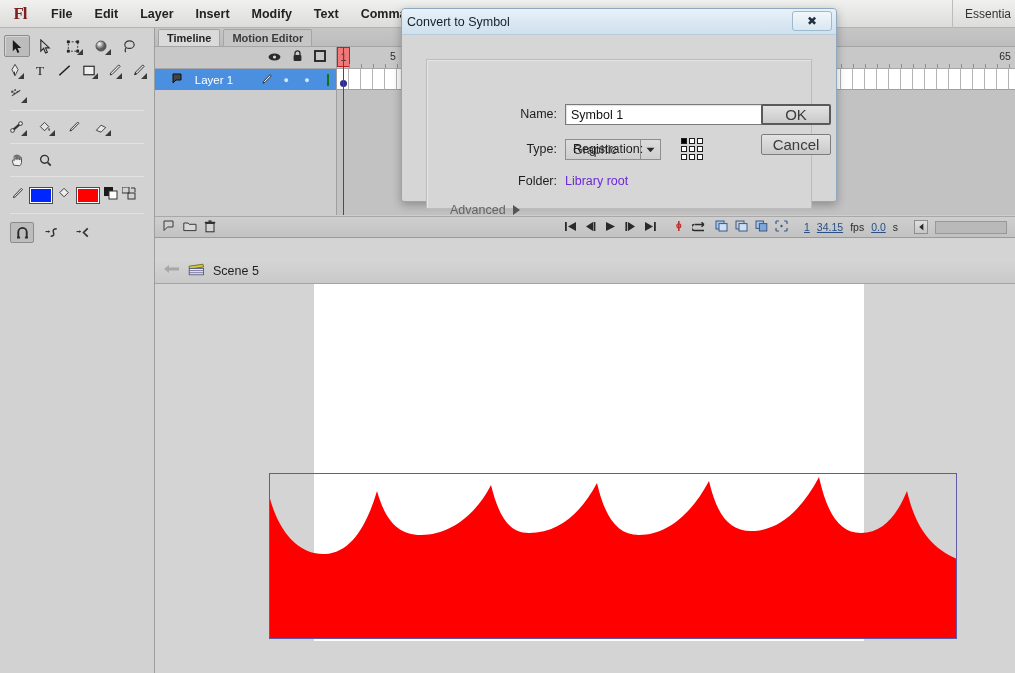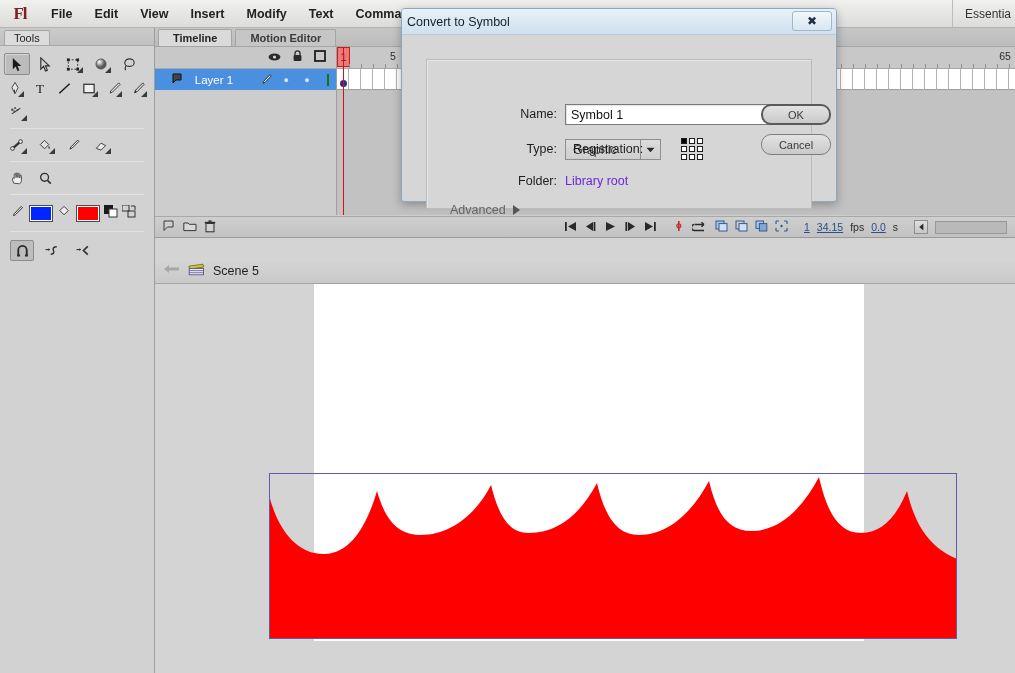--- a/index.html
+++ b/index.html
@@ -83,21 +83,21 @@
   
   .timeline-panel{
     position:absolute; left:155px; top:28px; width:860px; height:210px;
     background:#cdcdcd; border-bottom:1px solid #9a9a9a;
   }
   .tl-tabbar{
     height:19px; background:linear-gradient(#c6c6c6,#bcbcbc);
     border-bottom:1px solid #a5a5a5; display:flex; align-items:flex-end;
   }
   .tl-tab{
-    padding:2px 14px; font-size:11px; font-weight:bold; color:#242424;
+    padding:2px 8px; font-size:11px; font-weight:bold; color:#242424;
     border:1px solid #a5a5a5; border-bottom:none; background:#dadada;
     border-radius:2px 2px 0 0; margin-left:3px;
   }
   .tl-tab.inactive{ background:#c6c6c6; color:#3a3a3a; }
   .tl-body{ position:relative; height:168px; display:flex; }
   .layer-col{ width:182px; background:#cdcdcd; border-right:1px solid #9f9f9f; }
   .layer-head{
     height:22px; display:flex; align-items:center; justify-content:flex-end;
     gap:11px; padding-right:10px; background:#c8c8c8; border-bottom:1px solid #a8a8a8;
   }
@@ -244,49 +244,46 @@
     position:absolute; left:23px; top:143px; font-size:12.5px; color:#636363;
     display:flex; align-items:center; gap:7px;
   }
   .adv-tri{
     width:0;height:0;border-left:7px solid #555;
     border-top:5px solid transparent;border-bottom:5px solid transparent;
   }
   .dlg-btn{
     position:absolute; width:70px; height:21px;
     background:linear-gradient(#e3e3e3,#c9c9c9); border:1px solid #7d7d7d;
-    font-size:11px; color:#3b3b3b; display:flex; align-items:center; justify-content:center;
-    border-radius:10px;
+    font-size:15px; color:#3b3b3b; display:flex; align-items:center; justify-content:center;
+    border-radius:2px;
   }
   .dlg-btn.default{ border:2px solid #5a5a5a; }
 </style>
 </head>
 <body>
 
 <div class="app">
 
   <div class="menubar">
     <div class="fl-logo">Fl</div>
     <div class="menu-item">File</div>
     <div class="menu-item">Edit</div>
-    <div class="menu-item">View</div>
+    <div class="menu-item">Layer</div>
     <div class="menu-item">Insert</div>
     <div class="menu-item">Modify</div>
     <div class="menu-item">Text</div>
     <div class="menu-item">Commands</div>
     <div class="menu-item">Cont</div>
     <div class="menubar-right">
       <span class="ws-label">Essentia</span>
     </div>
   </div>
 
   <div class="tools-panel">
-    <div class="tools-tabbar">
-      <div class="tools-tab">Tools</div>
-    </div>
     <div class="tool-rows">
 
       <div class="tool-row">
         <div class="tool-btn active">
           <svg width="15" height="15" viewBox="0 0 16 16">
               <path d="M3 1 L3 13 L6 10 L8 15 L10 14 L8 9.5 L12 9.5 Z" fill="#1a1a1a"></path>
             </svg>
         </div>
         <div class="tool-btn">
           <svg width="15" height="15" viewBox="0 0 16 16">

